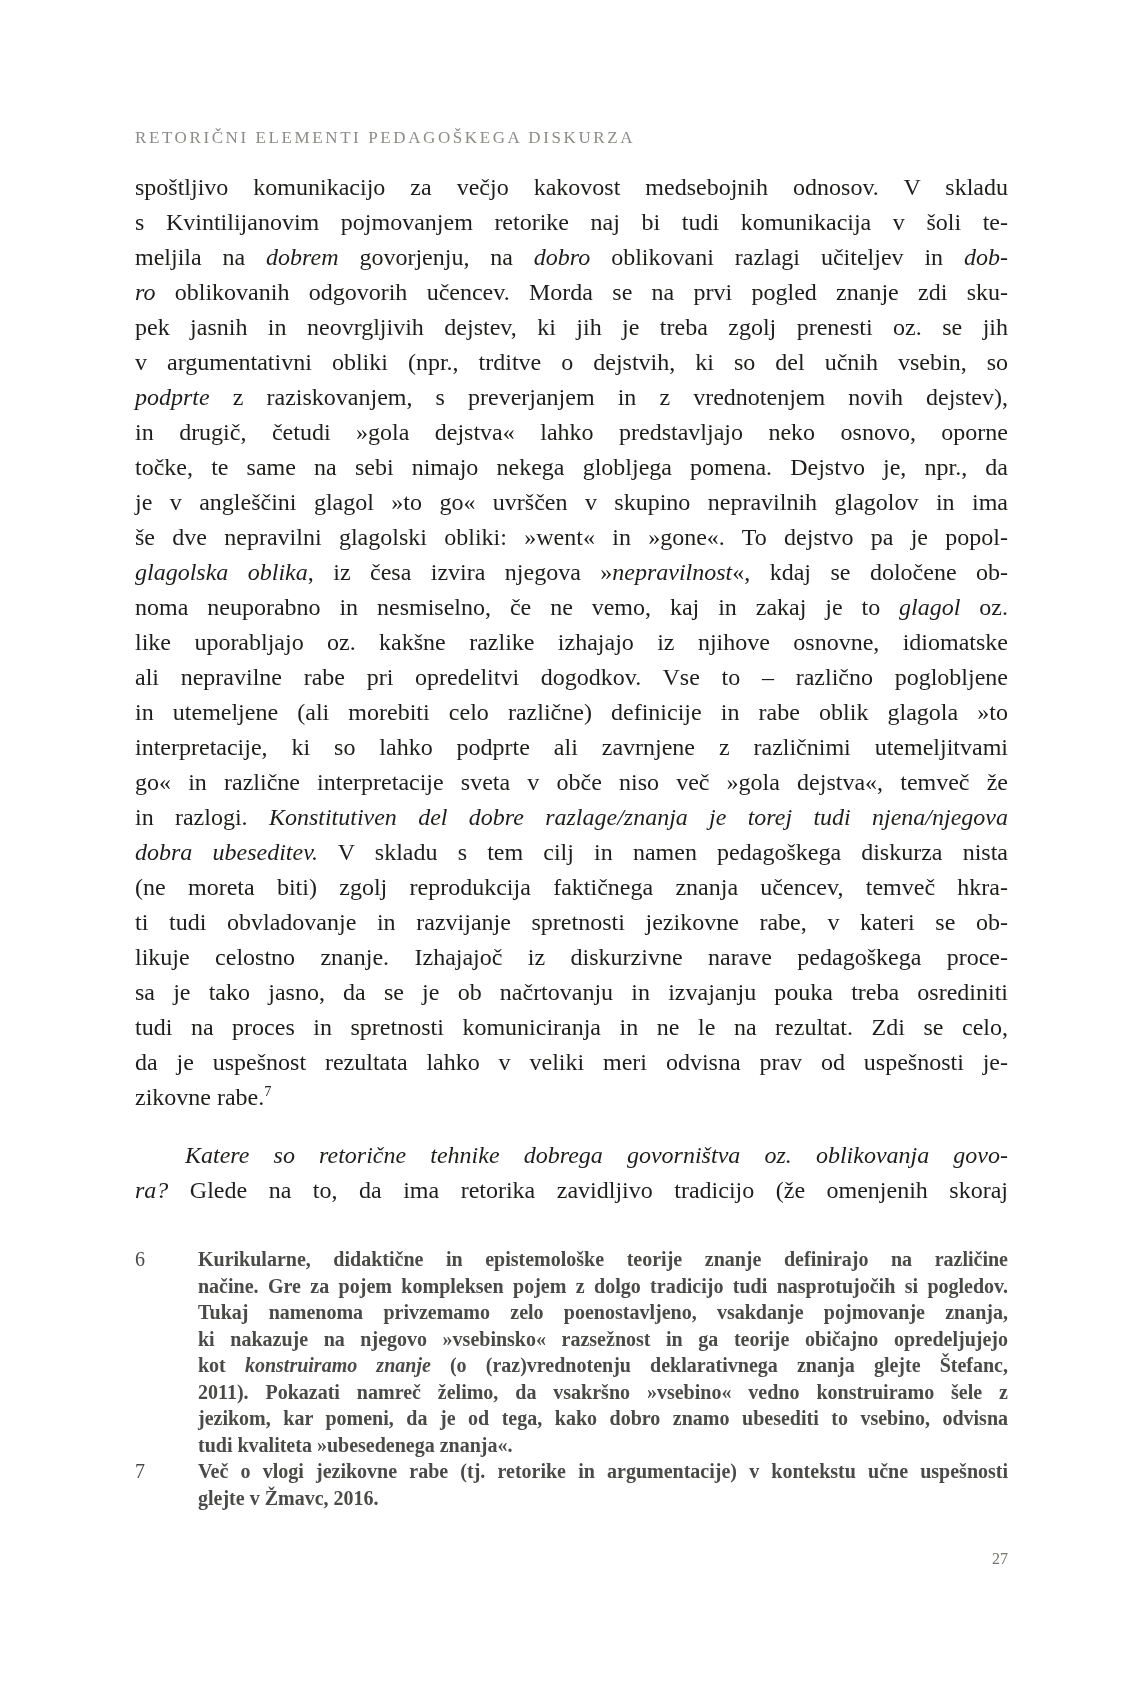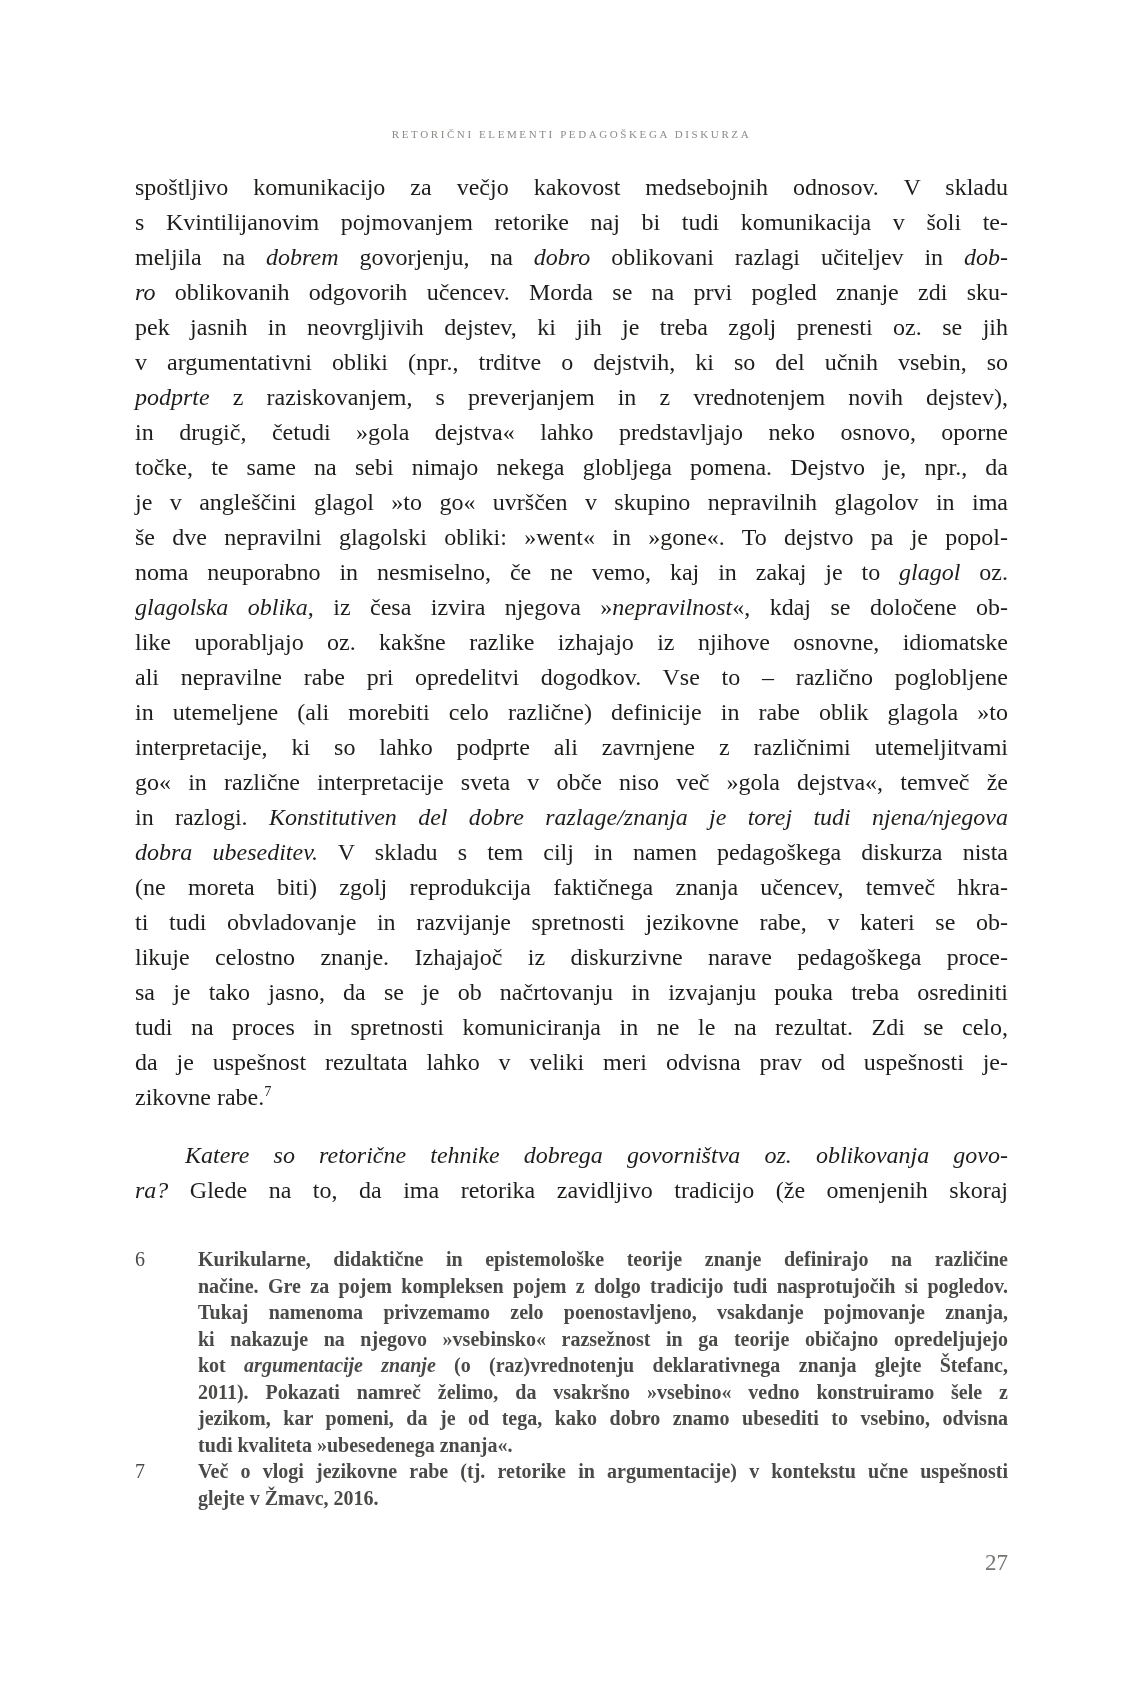--- a/index.html
+++ b/index.html
@@ -10,22 +10,21 @@
     margin: 0 auto;
     background: var(--paper, #ffffff);
     font-family: "Liberation Serif", "DejaVu Serif", serif;
     overflow: hidden;
   }
   .running-header {
     position: absolute;
     top: 128px;
     left: 135px;
     width: 873px;
-    text-align: center;
-    font-size: 11px;
+    font-size: 17px;
     letter-spacing: 2.6px;
     color: var(--header-ink, #8d8b87);
     white-space: nowrap;
   }
   .body-text {
     position: absolute;
     top: 170px;
     left: 135px;
     width: 873px;
     font-size: 24px;
@@ -66,21 +65,21 @@
     line-height: 26.5px;
     text-align: justify;
     text-align-last: justify;
     font-weight: bold;
   }
   .fn-lines .line.no-just { text-align-last: left; }
   .page-number {
     position: absolute;
     top: 1550px;
     right: 137px;
-    font-size: 23px;
+    font-size: 16px;
     color: var(--pagenum-ink, #757571);
   }
 </style>
 </head>
 <body>
 
 <div class="page" style="--paper: #ffffff; --body-ink: #1d1d1b; --header-ink: #8d8b87; --footnote-ink: #4a4a48; --pagenum-ink: #757571;">
   <div class="running-header">RETORIČNI ELEMENTI PEDAGOŠKEGA DISKURZA</div>
 
   <div class="body-text">
@@ -88,22 +87,22 @@
       <div class="line"><span>s Kvintilijanovim pojmovanjem retorike naj bi tudi komunikacija v šoli te-</span></div>
       <div class="line"><span>meljila na </span><em>dobrem</em><span> govorjenju, na </span><em>dobro</em><span> oblikovani razlagi učiteljev in </span><em>dob-</em></div>
       <div class="line"><em>ro</em><span> oblikovanih odgovorih učencev. Morda se na prvi pogled znanje zdi sku-</span></div>
       <div class="line"><span>pek jasnih in neovrgljivih dejstev, ki jih je treba zgolj prenesti oz. se jih</span></div>
       <div class="line"><span>v argumentativni obliki (npr., trditve o dejstvih, ki so del učnih vsebin, so</span></div>
       <div class="line"><em>podprte</em><span> z raziskovanjem, s preverjanjem in z vrednotenjem novih dejstev),</span></div>
       <div class="line"><span>in drugič, četudi »gola dejstva« lahko predstavljajo neko osnovo, oporne</span></div>
       <div class="line"><span>točke, te same na sebi nimajo nekega globljega pomena. Dejstvo je, npr., da</span></div>
       <div class="line"><span>je v angleščini glagol »to go« uvrščen v skupino nepravilnih glagolov in ima</span></div>
       <div class="line"><span>še dve nepravilni glagolski obliki: »went« in »gone«. To dejstvo pa je popol-</span></div>
+      <div class="line"><em>glagolska oblika</em><span>, iz česa izvira njegova »</span><em>nepravilnost</em><span>«, kdaj se določene ob-</span></div>
       <div class="line"><span>noma neuporabno in nesmiselno, če ne vemo, kaj in zakaj je to </span><em>glagol</em><span> oz.</span></div>
-      <div class="line"><em>glagolska oblika</em><span>, iz česa izvira njegova »</span><em>nepravilnost</em><span>«, kdaj se določene ob-</span></div>
       <div class="line"><span>like uporabljajo oz. kakšne razlike izhajajo iz njihove osnovne, idiomatske</span></div>
       <div class="line"><span>ali nepravilne rabe pri opredelitvi dogodkov. Vse to – različno poglobljene</span></div>
       <div class="line"><span>in utemeljene (ali morebiti celo različne) definicije in rabe oblik glagola »to</span></div>
       <div class="line"><span>interpretacije, ki so lahko podprte ali zavrnjene z različnimi utemeljitvami</span></div>
       <div class="line"><span>go« in različne interpretacije sveta v obče niso več »gola dejstva«, temveč že</span></div>
       <div class="line"><span>in razlogi. </span><em>Konstitutiven del dobre razlage/znanja je torej tudi njena/njegova</em></div>
       <div class="line"><em>dobra ubeseditev.</em><span> V skladu s tem cilj in namen pedagoškega diskurza nista</span></div>
       <div class="line"><span>(ne moreta biti) zgolj reprodukcija faktičnega znanja učencev, temveč hkra-</span></div>
       <div class="line"><span>ti tudi obvladovanje in razvijanje spretnosti jezikovne rabe, v kateri se ob-</span></div>
       <div class="line"><span>likuje celostno znanje. Izhajajoč iz diskurzivne narave pedagoškega proce-</span></div>
@@ -116,21 +115,21 @@
     </div>
 
   <div class="footnotes">
       <div class="footnote">
         <div class="fn-num">6</div>
         <div class="fn-lines">
           <div class="line"><span>Kurikularne, didaktične in epistemološke teorije znanje definirajo na različine</span></div>
           <div class="line"><span>načine. Gre za pojem kompleksen pojem z dolgo tradicijo tudi nasprotujočih si pogledov.</span></div>
           <div class="line"><span>Tukaj namenoma privzemamo zelo poenostavljeno, vsakdanje pojmovanje znanja,</span></div>
           <div class="line"><span>ki nakazuje na njegovo »vsebinsko« razsežnost in ga teorije običajno opredeljujejo</span></div>
-          <div class="line"><span>kot </span><em>argumentacije znanje</em><span> (o (raz)vrednotenju deklarativnega znanja glejte Štefanc,</span></div>
+          <div class="line"><span>kot </span><em>konstruiramo znanje</em><span> (o (raz)vrednotenju deklarativnega znanja glejte Štefanc,</span></div>
           <div class="line"><span>2011). Pokazati namreč želimo, da vsakršno »vsebino« vedno konstruiramo šele z</span></div>
           <div class="line"><span>jezikom, kar pomeni, da je od tega, kako dobro znamo ubesediti to vsebino, odvisna</span></div>
           <div class="line no-just"><span>tudi kvaliteta »ubesedenega znanja«.</span></div>
         </div>
       </div>
       <div class="footnote">
         <div class="fn-num">7</div>
         <div class="fn-lines">
           <div class="line"><span>Več o vlogi jezikovne rabe (tj. retorike in argumentacije) v kontekstu učne uspešnosti</span></div>
           <div class="line no-just"><span>glejte v Žmavc, 2016.</span></div>

